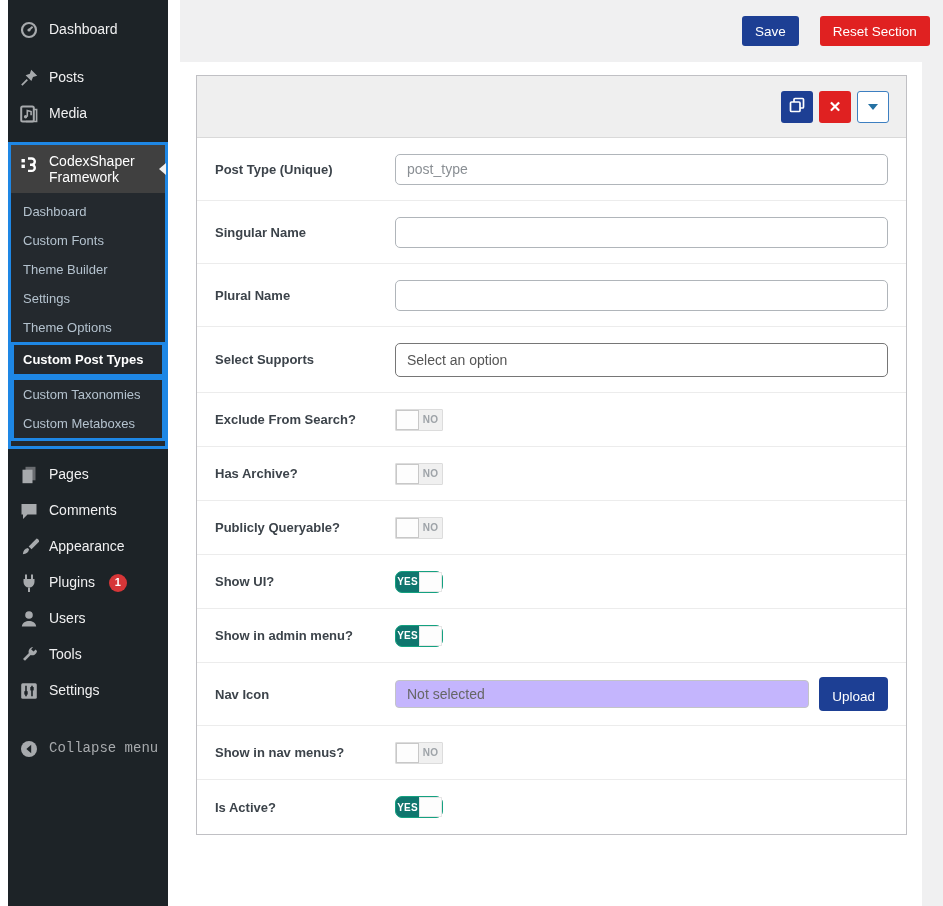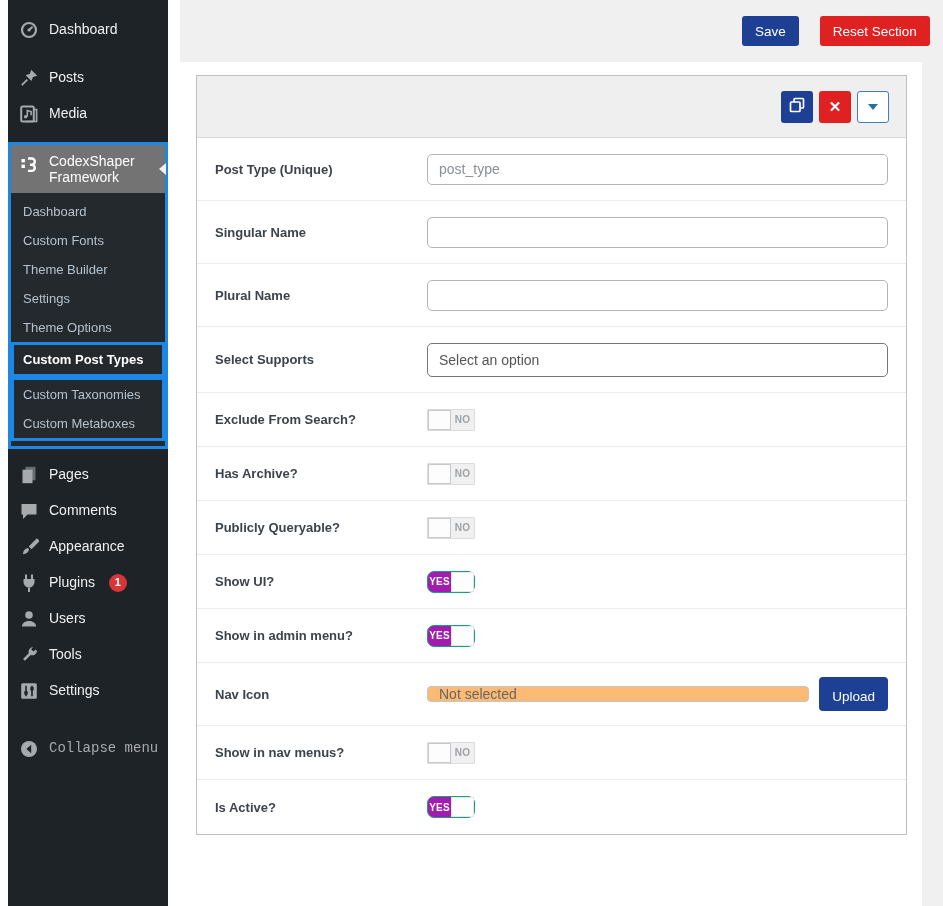--- a/index.html
+++ b/index.html
@@ -36,21 +36,21 @@
     min-width: 18px; height: 18px; border-radius: 9px;
     background: #d63638; color: #fff;
     font-size: 11px; font-weight: 700; padding: 0 4px; margin-left: 4px;
   }
 
   .cs-block {
     border: 3px solid #1e87e5;
     margin: 10px 0 8px 0;
   }
   .cs-parent {
-    background: #737373;
+    background: #404040;
     color: #fff;
     display: flex; gap: 10px;
     padding: 8px 10px 8px 8px;
     position: relative;
     align-items: flex-start;
   }
   .cs-parent .mi-icon { color: #fff; margin-top: 2px; }
   .cs-parent .arrow {
     position: absolute; right: -1px; top: 50%;
     transform: translateY(-50%);
@@ -120,58 +120,58 @@
     border-bottom: 1px solid #ececec;
   }
   .row:last-child { border-bottom: none; }
   .row-tall { height: 63px; }
   .row-select { height: 66px; }
   .row-short { height: 54px; }
   .row-label {
     width: 180px; flex: 0 0 180px;
     font-size: 13px; font-weight: 700; color: #3c434a;
   }
-  .row-field { flex: 1; display: flex; align-items: center; margin-left: 32px; }
+  .row-field { flex: 1; display: flex; align-items: center; }
   .txt {
     width: 100%; height: 31px;
     border: 1px solid #b0b5ba; border-radius: 5px;
     padding: 0 11px; font-size: 14px; color: #32373c;
     font-family: inherit; background: #fff;
   }
   .txt::placeholder { color: #8a8f94; opacity: 1; }
   .sel {
     width: 100%; height: 34px;
     border: 1px solid #767676; border-radius: 5px;
     padding: 0 11px; font-size: 14px; color: #555;
     display: flex; align-items: center; cursor: pointer; background:#fff;
   }
   .upload-val {
-    flex: 1; height: 16px;
-    background: #fdba74; border: 1px solid #c3c4c7; border-radius: 4px;
+    flex: 1; height: 28px;
+    background: #c4b5fd; border: 1px solid #c3c4c7; border-radius: 4px;
     color: #666; font-size: 14px;
     display: flex; align-items: center; padding: 0 11px;
   }
   .upload-btn {
     margin-left: 10px; height: 34px; padding: 12px 13px;
     background: #1d3f94; color: #fff; border: none; border-radius: 4px;
     font-size: 13.5px; font-family: inherit; cursor: pointer;
   }
 
   .toggle {
     width: 48px; height: 22px;
     display: flex; align-items: stretch;
     border: 1px solid #dcdcdc; background: #f0f0f0;
     cursor: pointer; border-radius: 1px;
   }
   .toggle .knob { width: 23px; background: #fdfdfd; border: 1px solid #c8c8c8; }
   .toggle .tlabel {
     flex: 1; display: flex; align-items: center; justify-content: center;
     font-size: 10px; font-weight: 700; color: #9ea3a8; letter-spacing: .2px;
   }
-  .toggle.on { background: #a21caf; border-color: #14a180; border-radius: 7px; }
+  .toggle.on { background: #0f766e; border-color: #14a180; border-radius: 7px; }
   .toggle.on .tlabel { color: #fff; }
   .toggle.on .knob { border: 1px solid #e6e6e6; }
 </style>
 </head>
 <body>
 
 <div class="sidebar" id="sidebar">
     <div class="spacer-sm"></div>
     <div class="menu-item">
       <span class="mi-icon">

